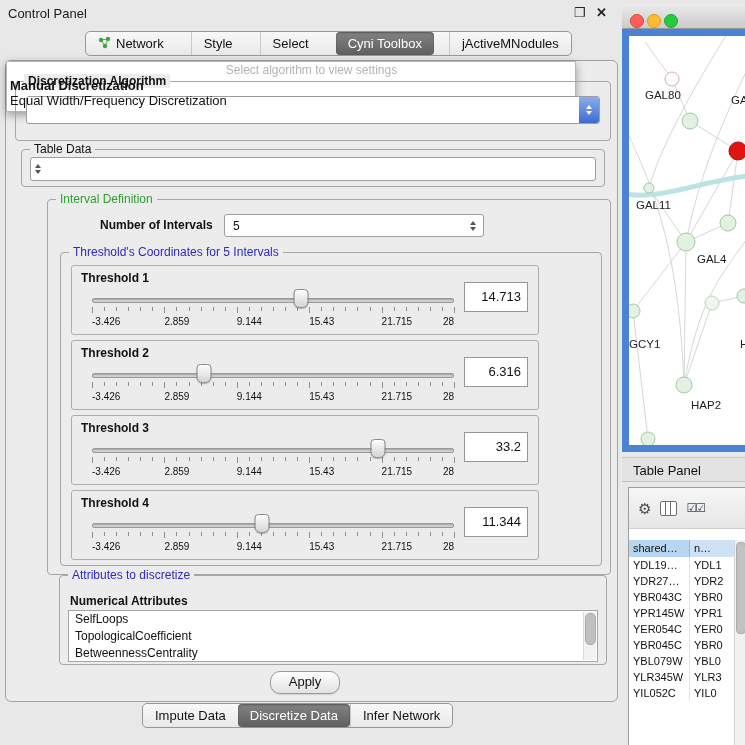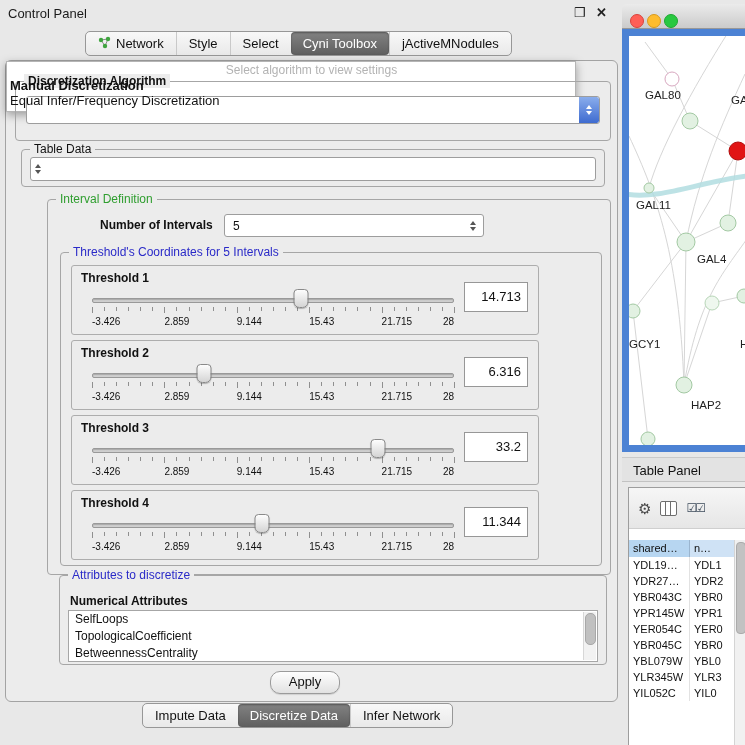--- a/index.html
+++ b/index.html
@@ -154,21 +154,21 @@
   .tw-scroll .thumb{position:absolute;top:2px;left:1px;width:8px;height:90px;
     background:#c2c2c2;border:1px solid #ababab;border-radius:4px;}
 </style>
 </head>
 <body>
 
 <div class="abs cp-title">Control Panel</div>
 <div class="abs win-icon float-icon">❒</div>
 <div class="abs win-icon close-icon">✕</div>
 
-<div class="abs tabstrip" style="left:85px;top:31px;">
+<div class="abs tabstrip" style="left:85px;top:31px;gap:15px;">
   <div class="tab">
     <span class="net-ico">
       <svg width="13" height="13" viewBox="0 0 13 13">
         <line x1="3" y1="4" x2="10" y2="3" stroke="#8a8a8a" stroke-width="1"></line>
         <line x1="3" y1="4" x2="7" y2="10" stroke="#8a8a8a" stroke-width="1"></line>
         <line x1="10" y1="3" x2="7" y2="10" stroke="#8a8a8a" stroke-width="1"></line>
         <circle cx="3" cy="4" r="2.2" fill="#3fa43f"></circle>
         <circle cx="10" cy="3" r="2.2" fill="#3fa43f"></circle>
         <circle cx="7" cy="10" r="2.2" fill="#3fa43f"></circle>
       </svg>
@@ -444,21 +444,21 @@
         <div class="thumb"></div>
       </div>
     </div>
   </div>
 
   <div class="apply-btn">Apply</div>
 
   <div class="popup">
     <div class="ph">Select algorithm to view settings</div>
     <div class="opt1">Manual Discretization</div>
-    <div class="opt2">Equal Infer/Frequency Discretization</div>
+    <div class="opt2">Equal Width/Frequency Discretization</div>
   </div>
 </div>
 
 <div class="abs tabstrip" style="left:142px;top:703px;">
   <div class="tab">
     <span>Impute Data</span>
   </div>
   <div class="tab selected">
     <span>Discretize Data</span>
   </div>

